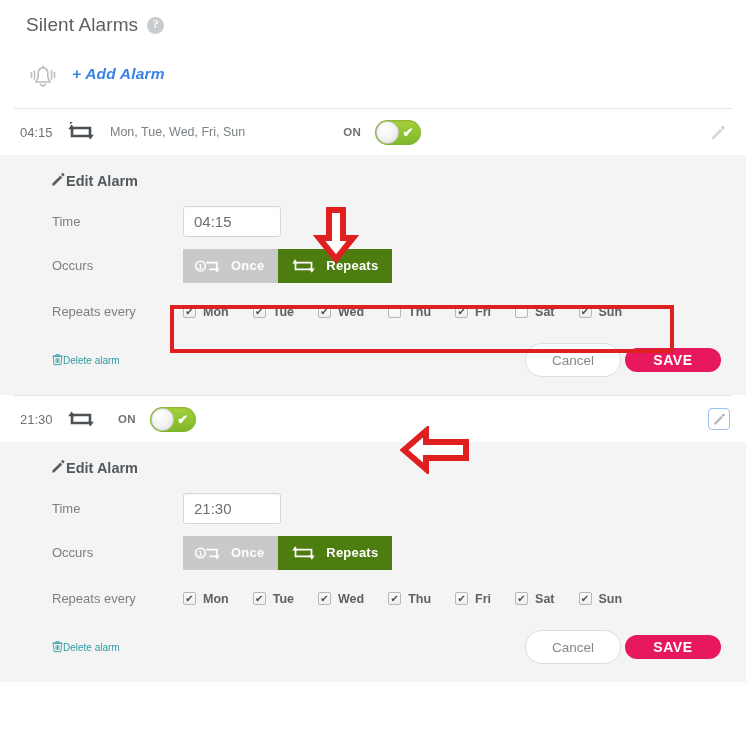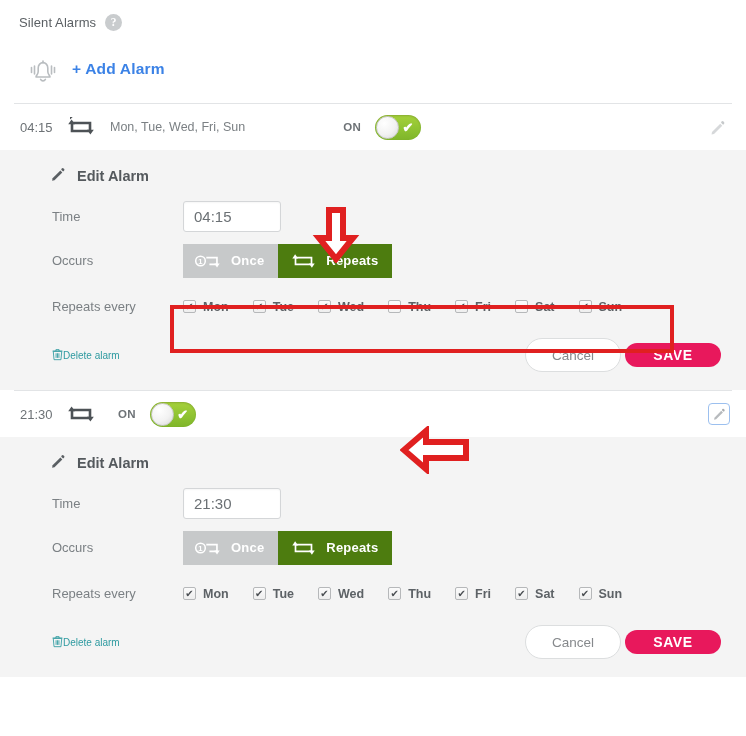--- a/index.html
+++ b/index.html
@@ -12,33 +12,34 @@
     overflow:hidden;
     position:relative;
   }
 
   
   .page-header{
     display:flex; align-items:center; gap:9px;
     padding:14px 0 0 19px;
   }
   .page-title{
-    font-size:13px; color:#5a5f63; font-weight:400; letter-spacing:.1px;
+    font-size:19px; color:#5a5f63; font-weight:400; letter-spacing:.1px;margin-left:7px;
   }
   .help-icon{
     width:17px;height:17px;border-radius:50%;background:#c9ccce;
     display:flex;align-items:center;justify-content:center;
     color:#ffffff;font-size:11.5px;font-weight:bold;line-height:1;
     font-family:"Liberation Serif", serif;
   }
 
   
   .add-alarm-row{
     display:flex;align-items:center;gap:12px;
     padding:22px 0 18px 24px;
+    font-style:italic;
   }
   .bell-icon{ width:36px;height:32px;display:block; }
   .add-alarm-label{
     color:#3b82e6;font-size:15.5px;font-weight:bold;letter-spacing:.2px;
   }
 
   
   .divider{ height:1px;background:#e2e4e6;margin:0 14px; }
 
   .alarm-row{
@@ -89,21 +90,21 @@
     width:22px;height:22px;
   }
 
   
   .edit-panel{
     background:#f4f4f4;
     padding:16px 16px 18px 16px;
     position:relative;
   }
   .edit-head{
-    display:flex;align-items:center;gap:11px;
+    display:flex;align-items:center;
     padding:0 0 4px 34px;
   }
   .edit-head-title{ font-size:14.5px;color:#54595d;font-weight:bold; }
 
   .field-row{
     display:flex;align-items:center;
     padding:9px 0 0 36px;
     min-height:44px;
   }
   .field-label{

